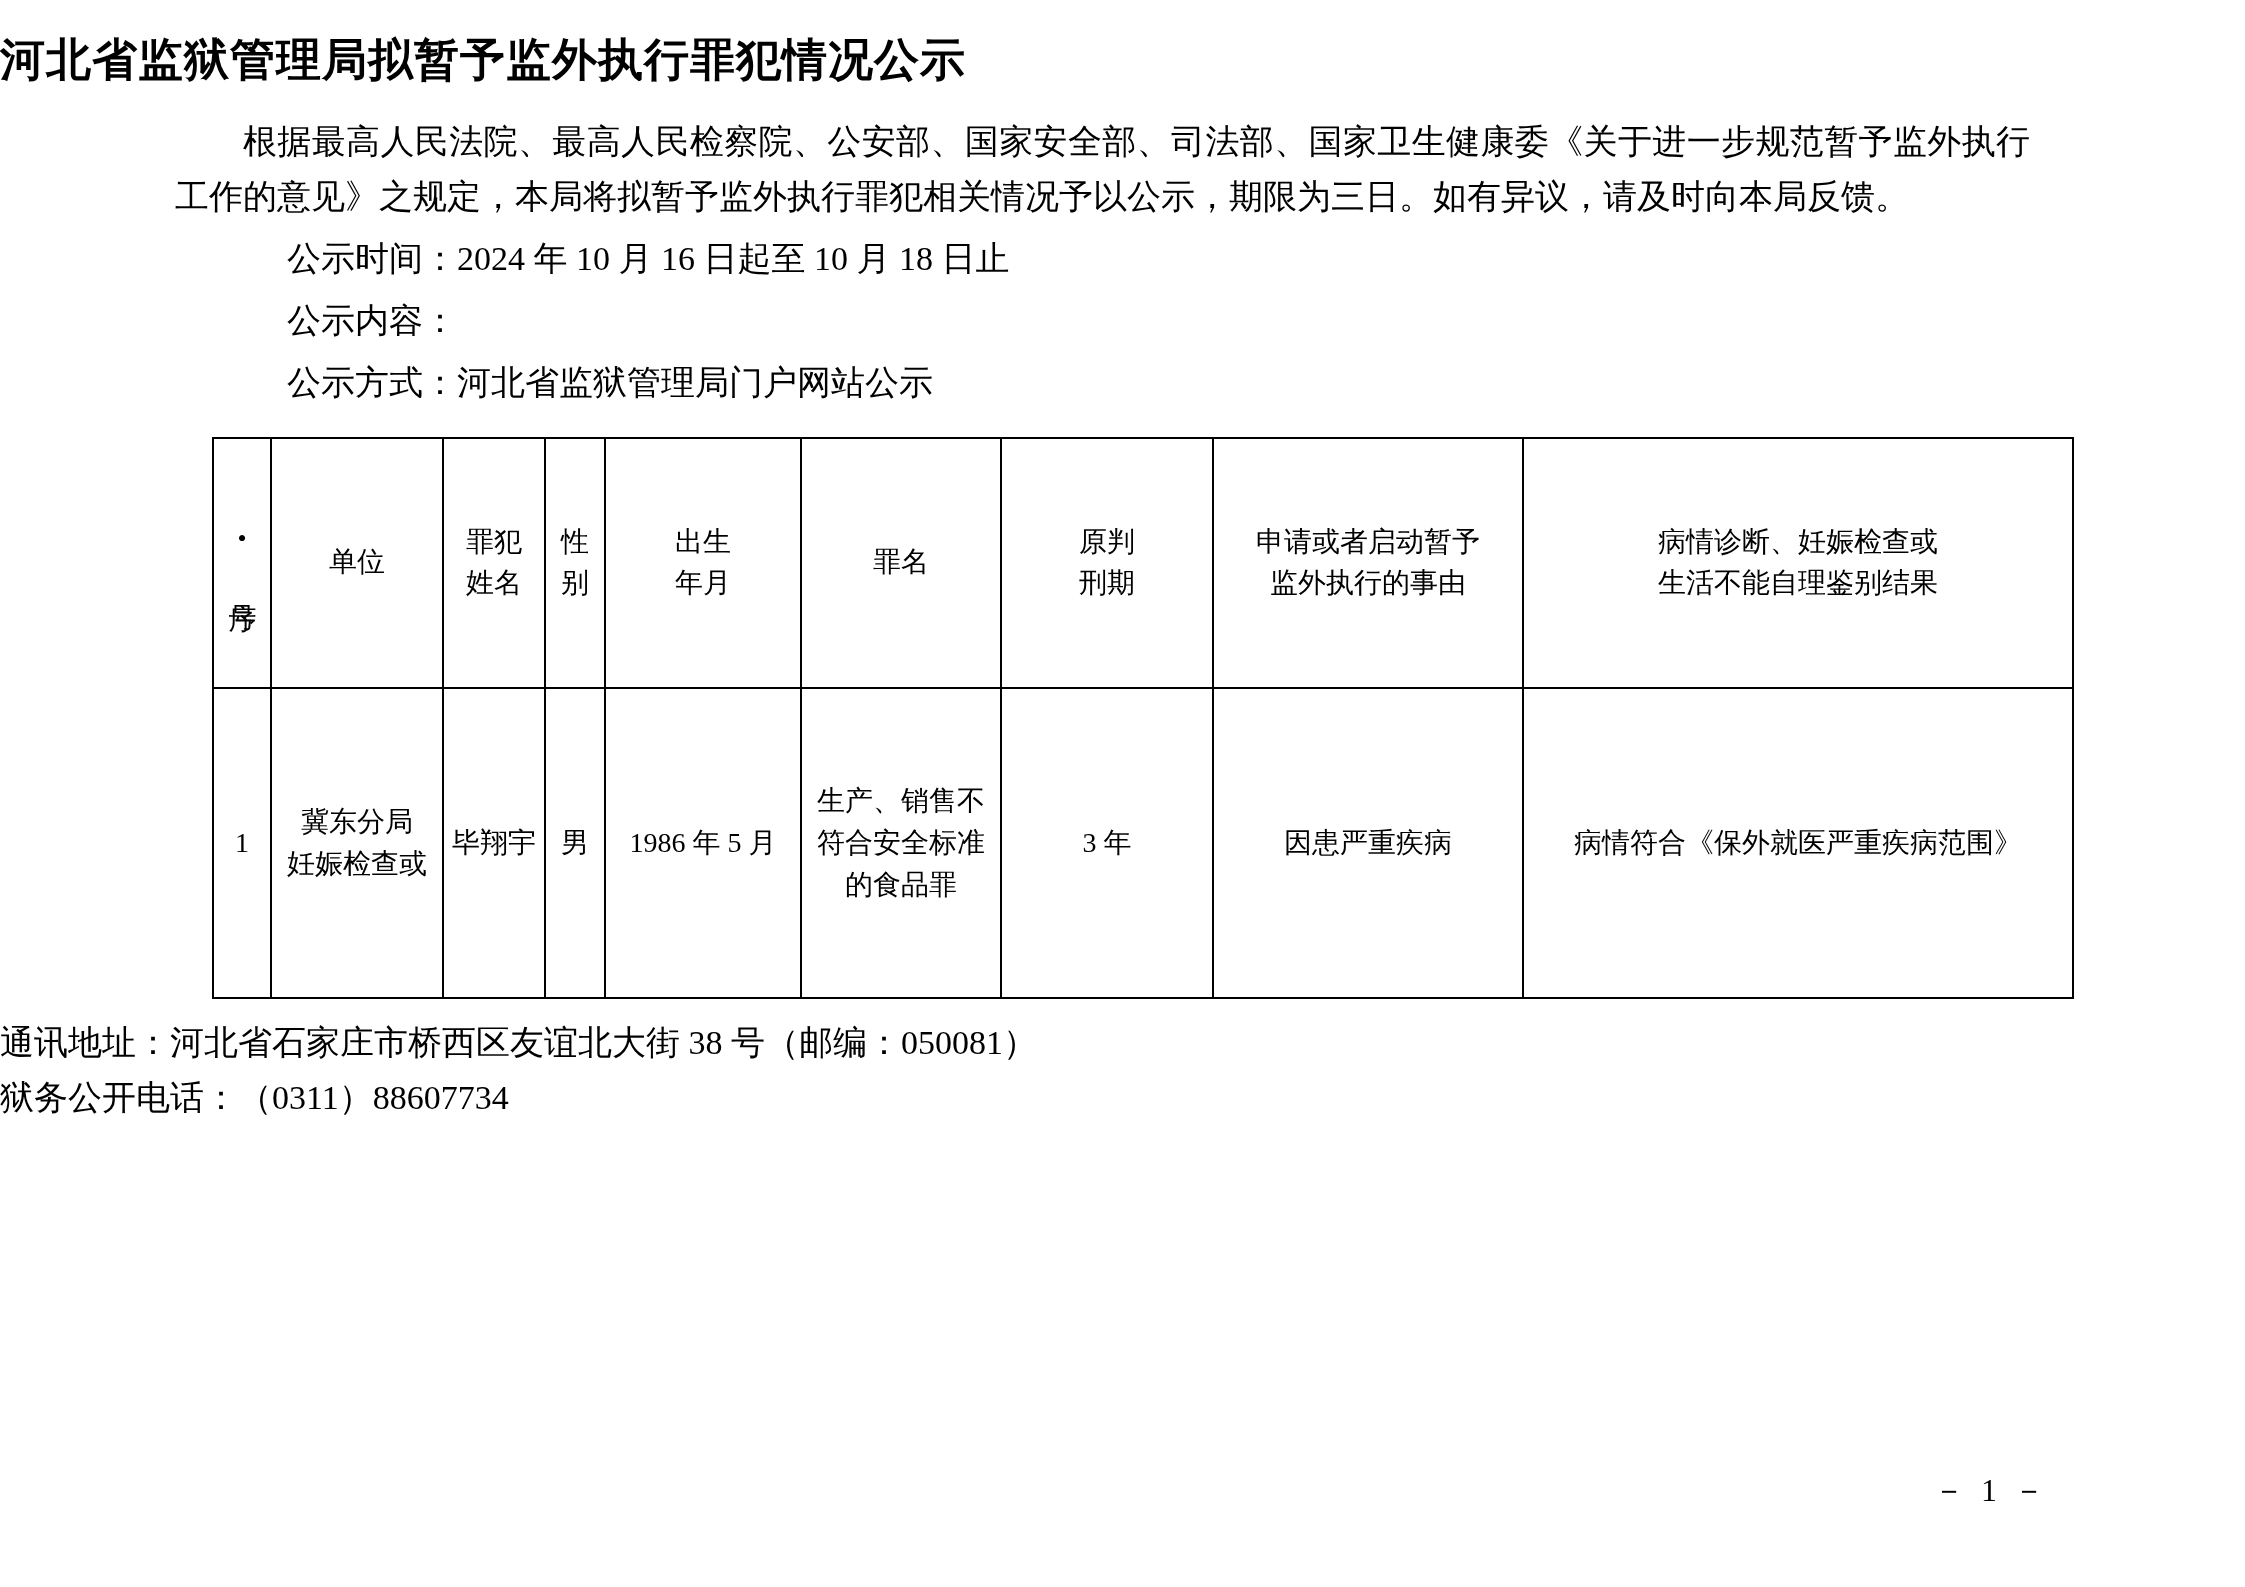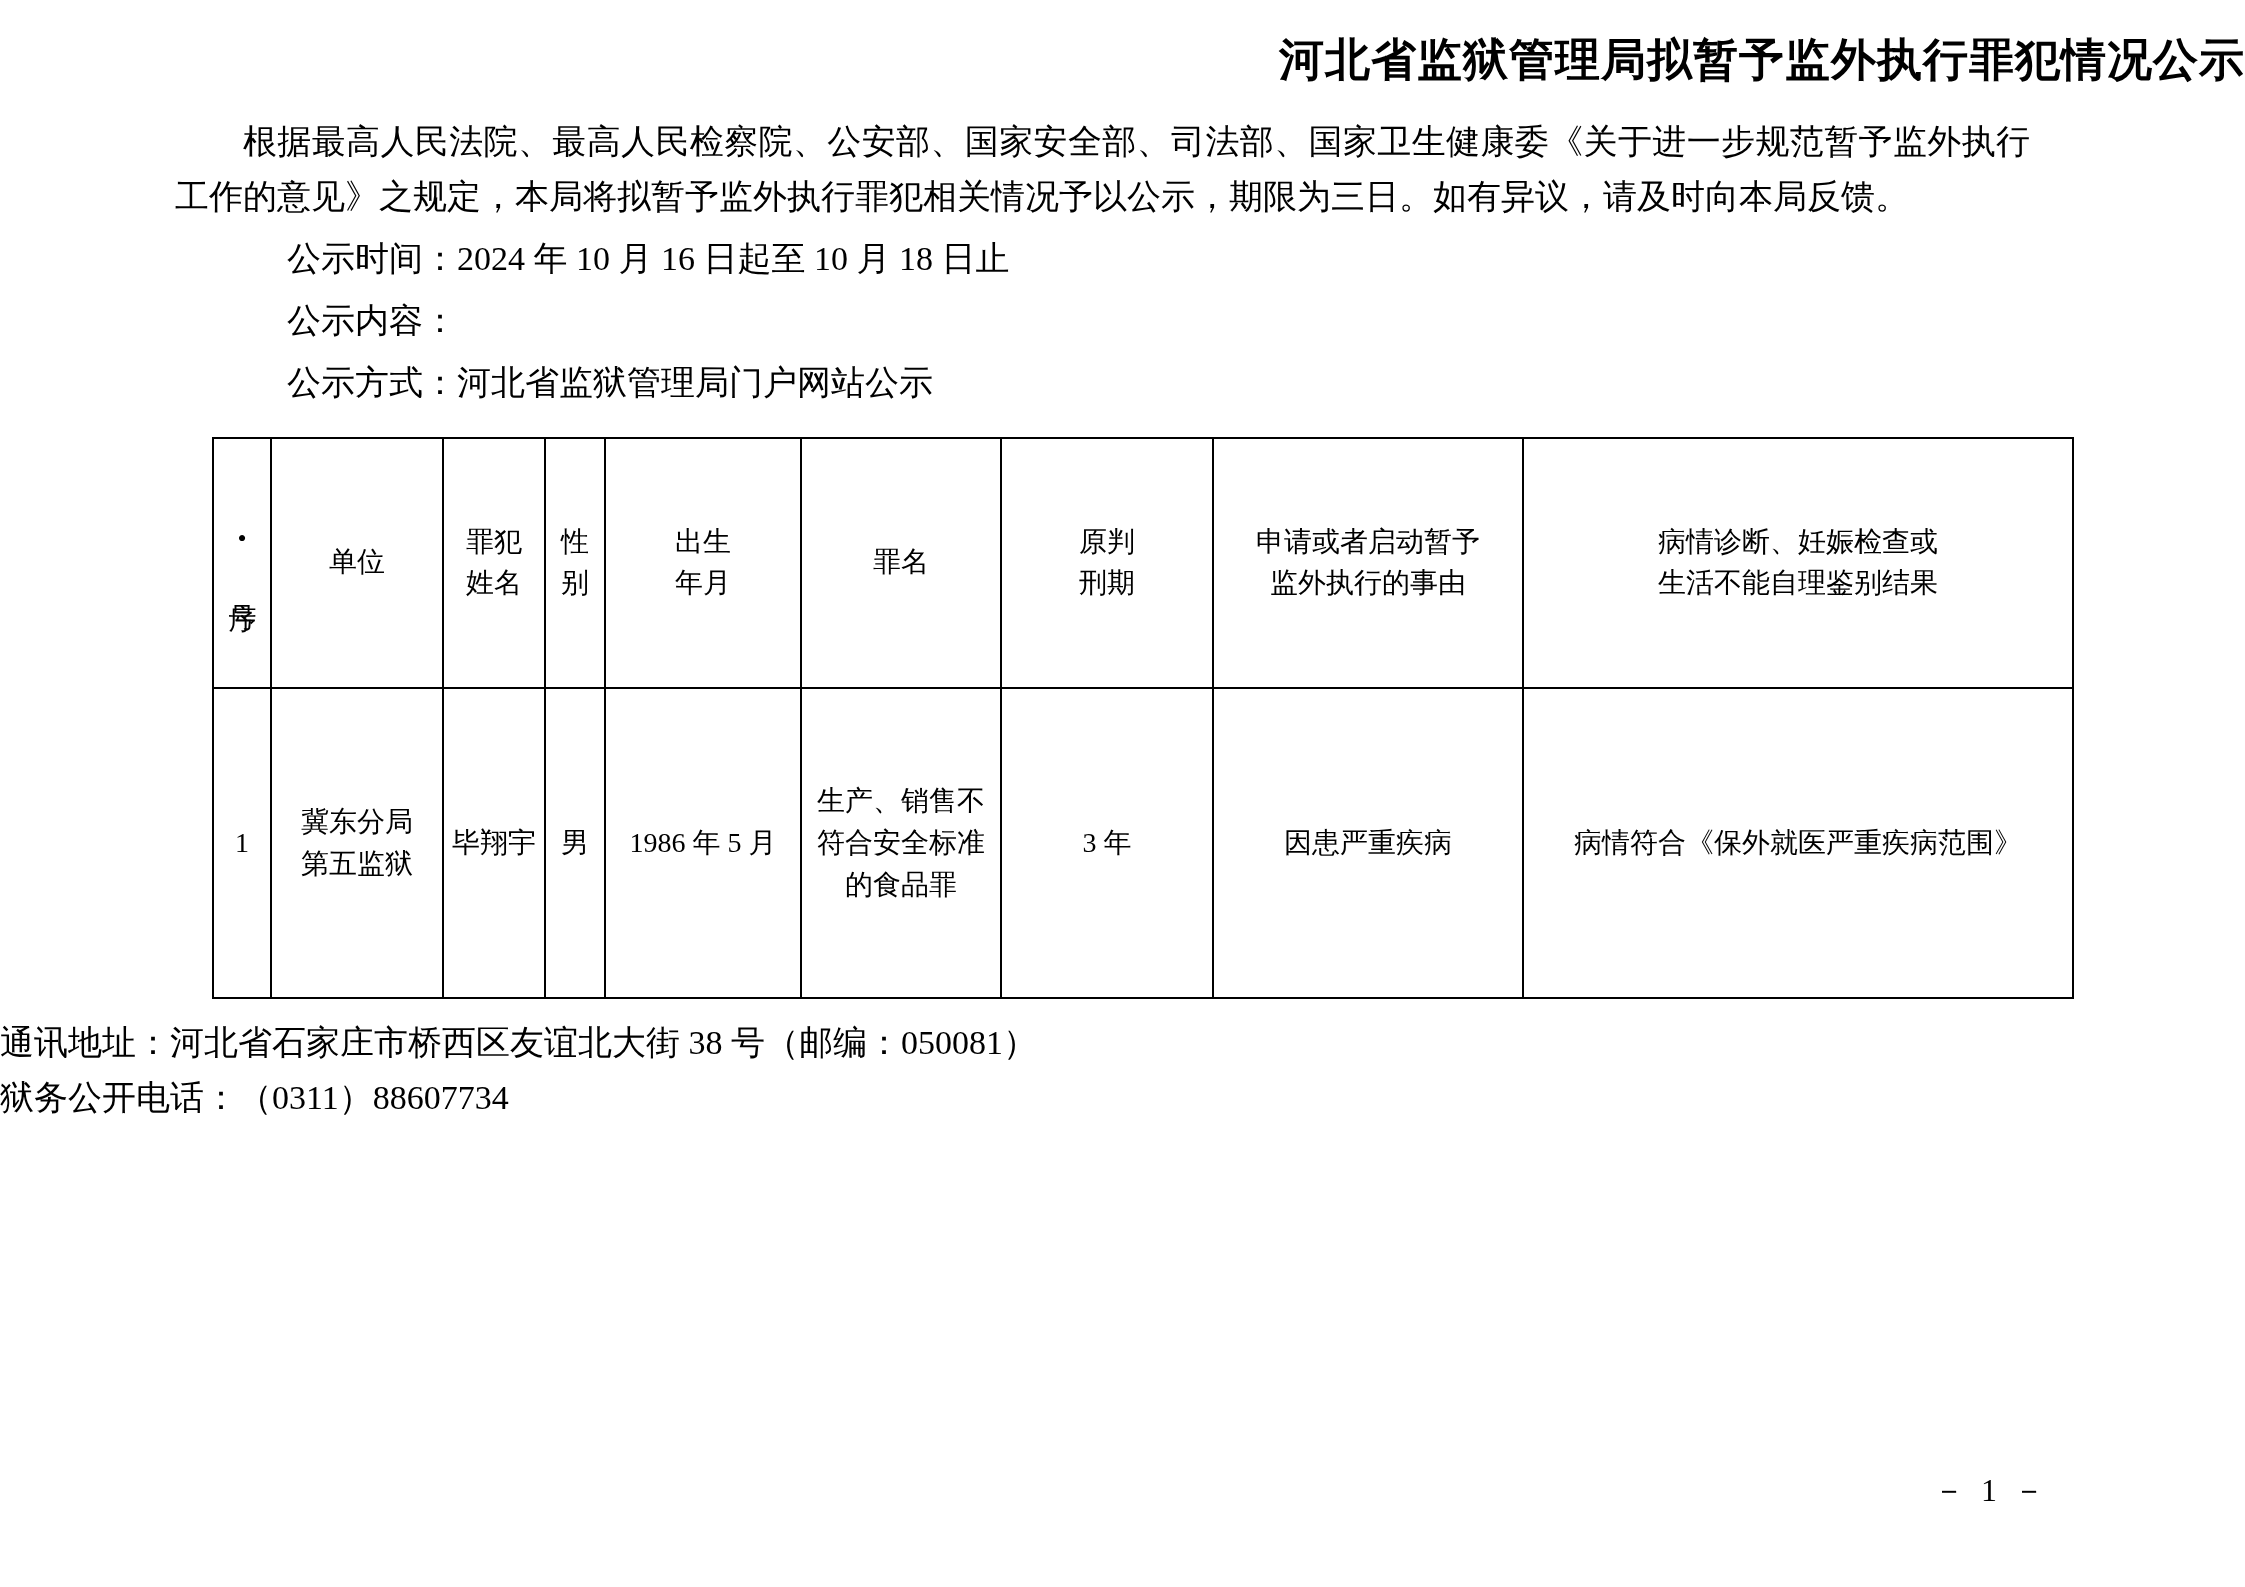--- a/index.html
+++ b/index.html
@@ -18,21 +18,21 @@
   .page {
     position: absolute;
     left: 0;
     top: 0;
     width: 2245px;
     height: 1587px;
     box-sizing: border-box;
     padding: 0;
   }
   .doc-title {
-    text-align: right;
+    text-align: left;
     font-size: 45px;
     font-weight: bold;
     letter-spacing: 1px;
     margin-bottom: 0;
     font-family: "Liberation Serif", "DejaVu Serif", serif;
   }
   .body-text {
     font-size: 34px;
     line-height: 1.62;
     margin: 0;
@@ -181,21 +181,21 @@
           </td>
           <td>
             <div>病情诊断、妊娠检查或</div>
             <div>生活不能自理鉴别结果</div>
           </td>
         </tr>
         <tr class="data-row">
           <td>1</td>
           <td class="unit-cell">
             <div>冀东分局</div>
-            <div>第五监狱</div>
+            <div>妊娠检查或</div>
           </td>
           <td>毕翔宇</td>
           <td>男</td>
           <td class="nowrap">1986 年 5 月</td>
           <td class="crime-cell">生产、销售不符合安全标准的食品罪</td>
           <td>3 年</td>
           <td>因患严重疾病</td>
           <td>病情符合《保外就医严重疾病范围》</td>
         </tr>
       </tbody>

